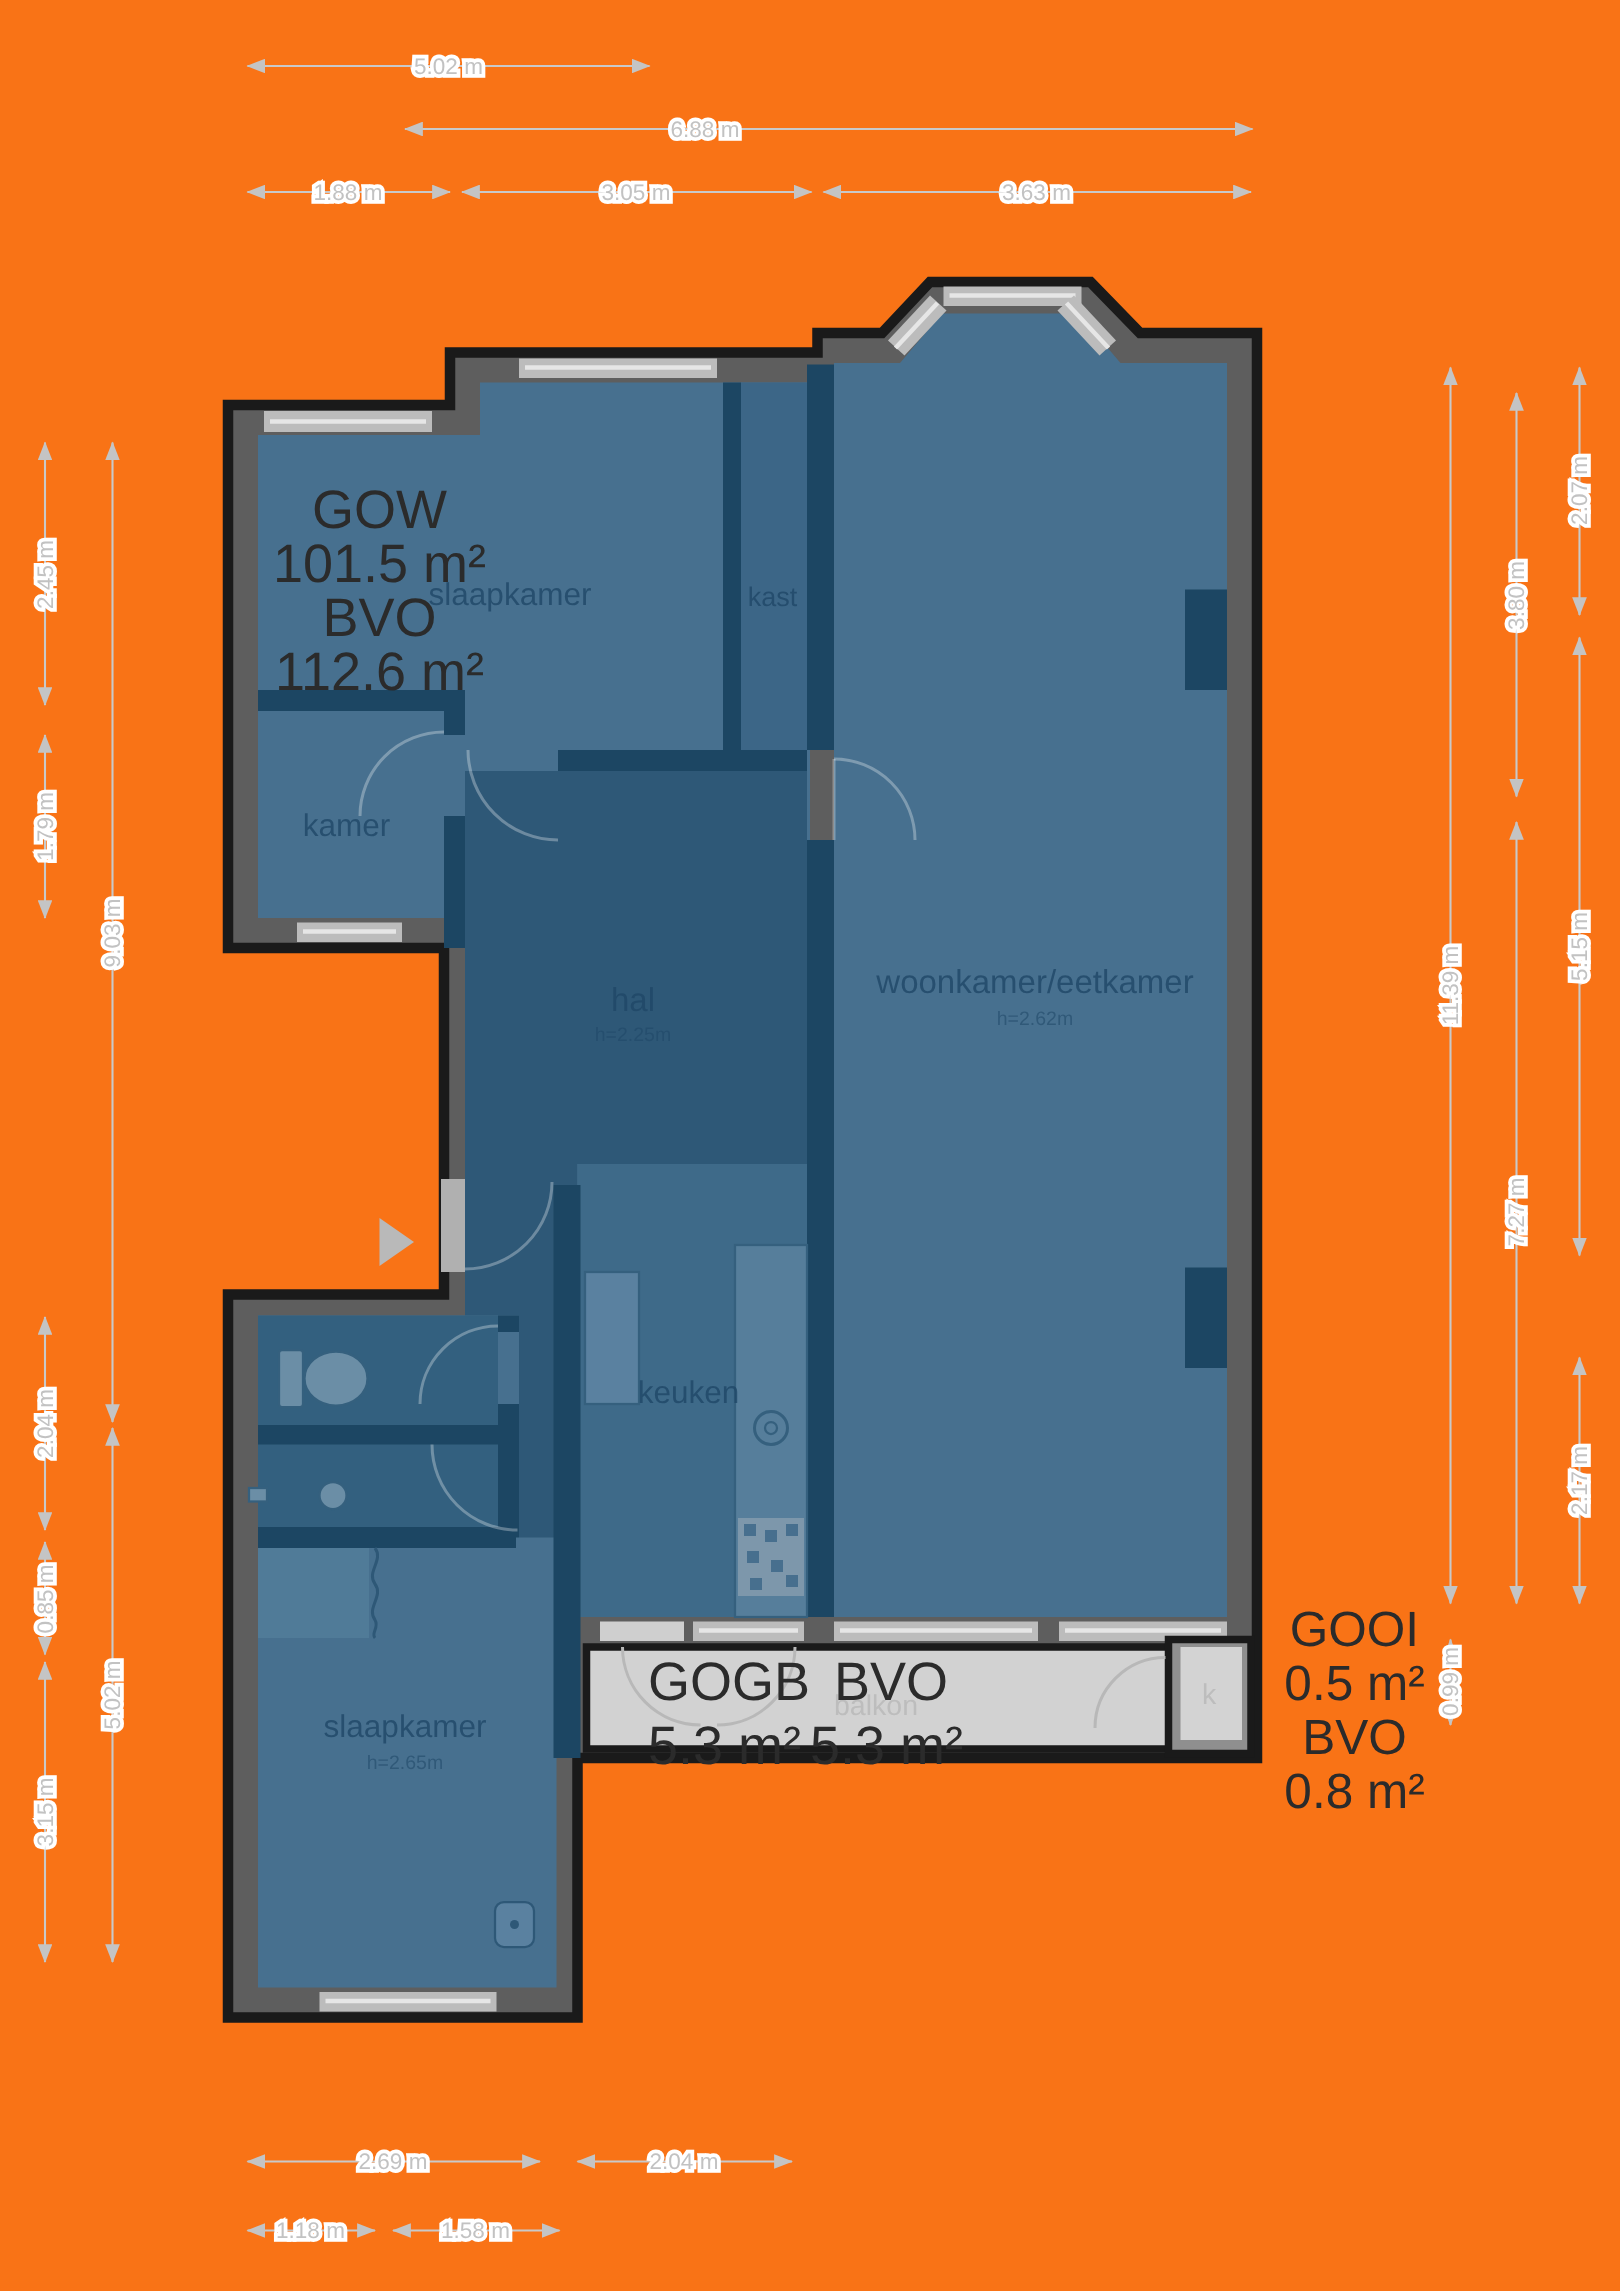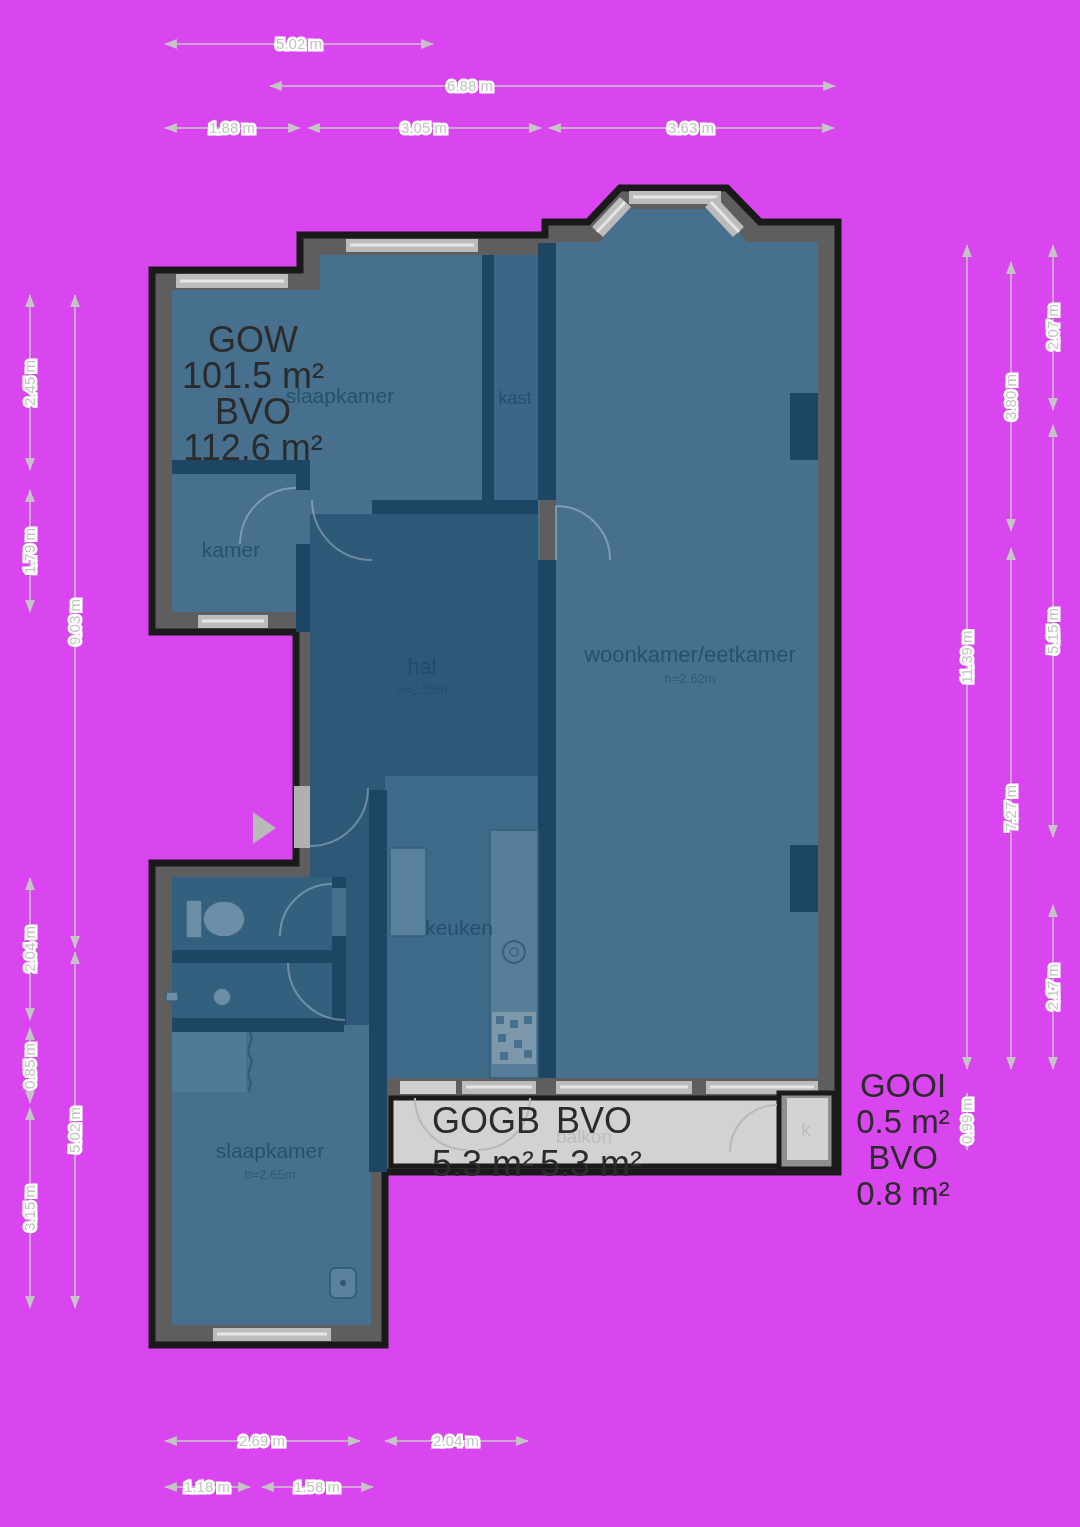--- a/index.html
+++ b/index.html
@@ -1,16 +1,16 @@
 <!DOCTYPE html>
 <html><head>
 <meta charset="utf-8">
 <style>
   html,body{margin:0;padding:0;background:#ffffff;}
-  .canvas{position:relative;width:1080px;height:1527px;background:#d946ef;overflow:hidden;
+  .canvas{position:relative;width:1080px;height:1527px;background:#f97316;overflow:hidden;
           font-family:"Liberation Sans",sans-serif;}
   svg{position:absolute;left:0;top:0;}
   .dl{stroke:#c9c9c9;stroke-width:1.4;}
   .dim{font-family:"Liberation Sans",sans-serif;font-size:15px;fill:#c2c2c2;
        text-anchor:middle;paint-order:stroke;stroke:#ffffff;stroke-width:5px;}
   .room{font-family:"Liberation Sans",sans-serif;font-size:21px;fill:#1f4767;opacity:.78;text-anchor:middle;}
   .room-lg{font-size:22px;}
   .room-sm{font-size:18px;}
   .roomsub{font-family:"Liberation Sans",sans-serif;font-size:13px;fill:#1f4767;opacity:.55;text-anchor:middle;}
   .big{font-family:"Liberation Sans",sans-serif;font-size:36px;fill:#2b2b2b;text-anchor:middle;}

